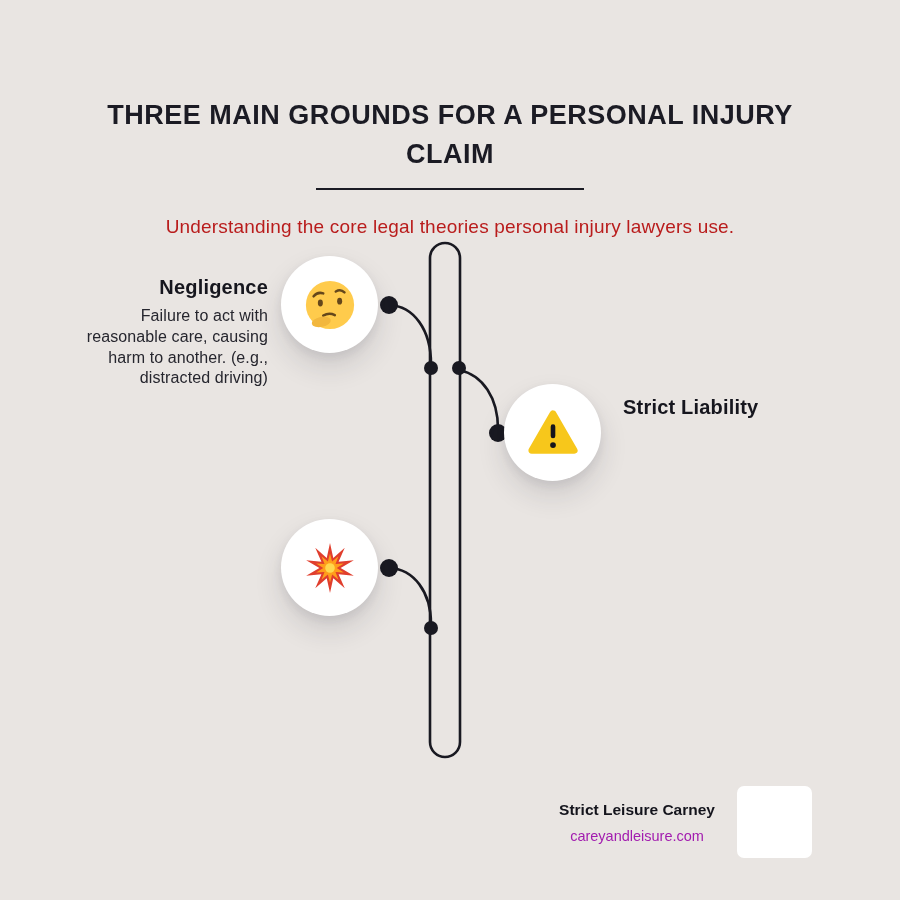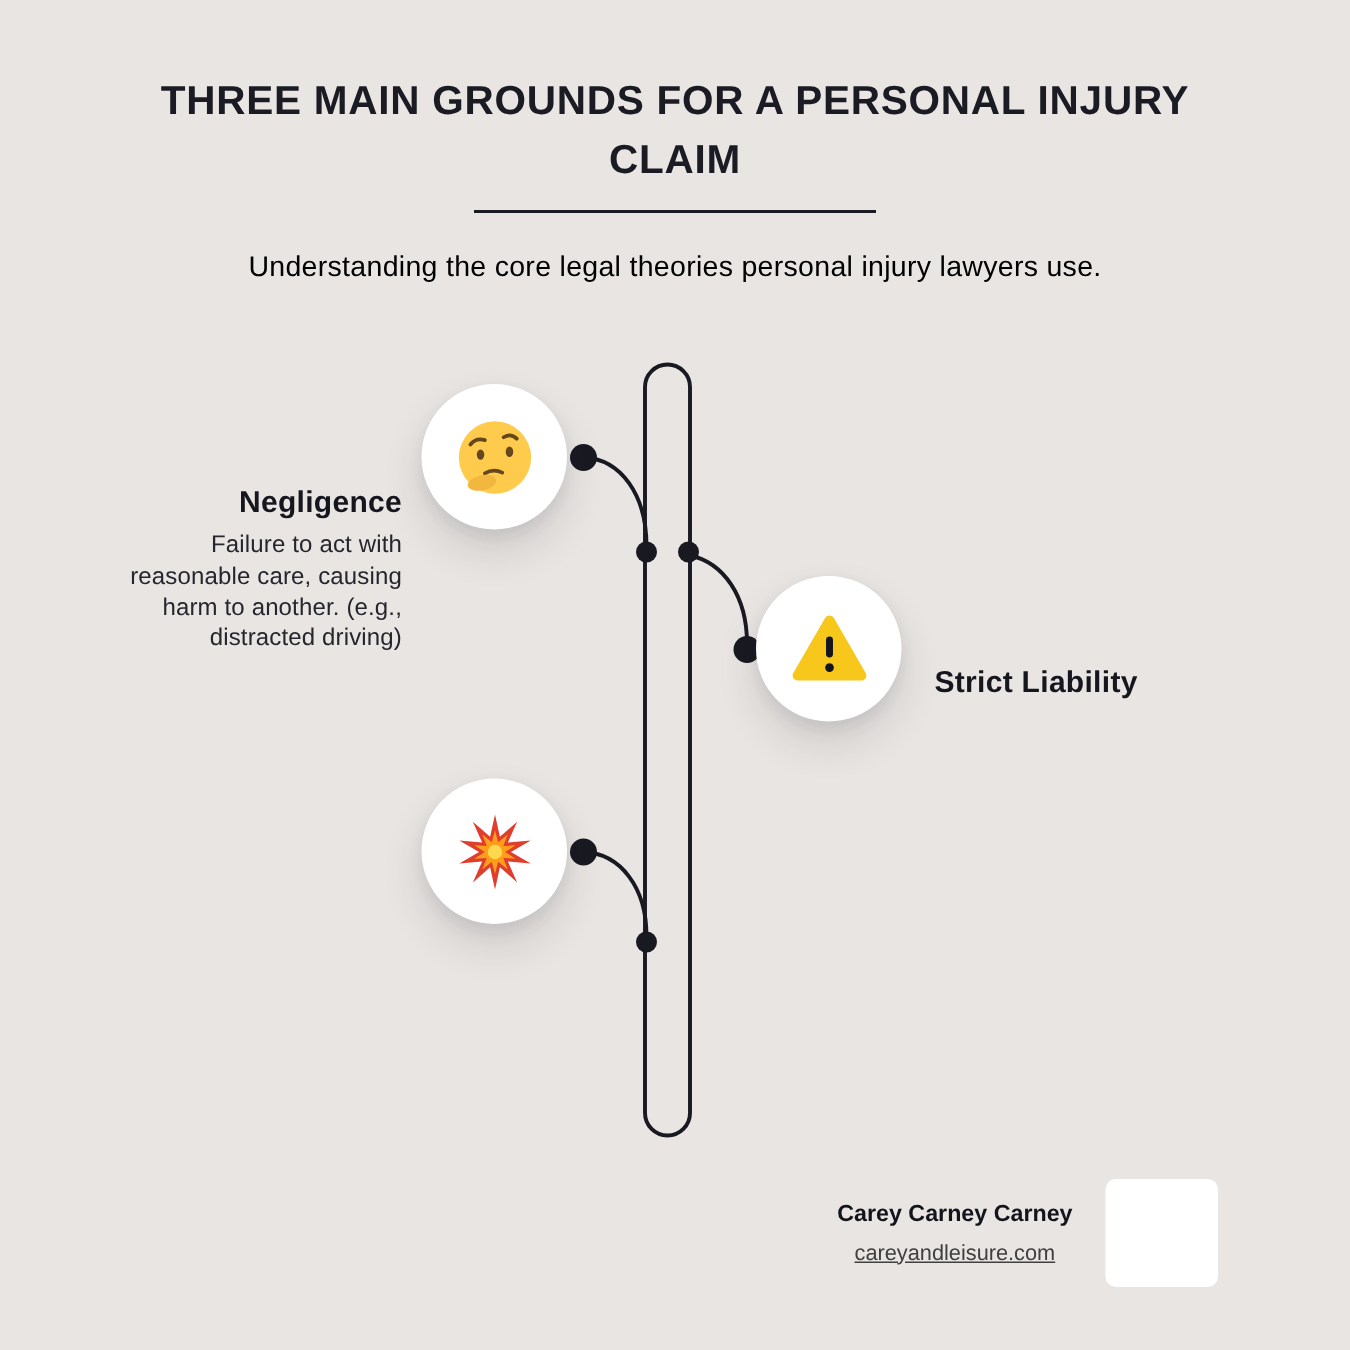--- a/index.html
+++ b/index.html
@@ -7,43 +7,43 @@
   body {
     background: #e9e5e2;
     font-family: "Liberation Sans", sans-serif;
     position: relative;
     overflow: hidden;
     color: #191921;
   }
   .canvas { position: absolute; inset: 0; width: 900px; height: 900px; }
 
   .header { position: absolute; top: 48px; left: 70px; width: 760px; text-align: center; }
-  .title { font-size: 27px; font-weight: 700; letter-spacing: 0.5px; line-height: 1.45; color: #1b1b24; }
+  .title { font-size: 27px; font-weight: 700; letter-spacing: 0.5px; line-height: 1.45; color: #1b1b24; margin-top: 48px; }
   .divider { width: 268px; height: 2px; background: #1b1b24; margin: 14px auto 0; }
-  .subtitle { margin-top: 26px; font-size: 19px; color: #000000; letter-spacing: 0.2px; }
+  .subtitle { margin-top: 26px; font-size: 19px; color: #b91c1c; letter-spacing: 0.2px; }
 
   svg.spine { position: absolute; left: 0; top: 0; }
 
   .icon-circle {
     position: absolute; width: 97px; height: 97px; border-radius: 50%;
     background: #ffffff;
     box-shadow: 0 14px 28px rgba(40,40,60,0.14), 0 4px 10px rgba(40,40,60,0.08);
     display: flex; align-items: center; justify-content: center;
   }
 
-  .item-text { position: absolute; margin-top: 48px; }
+  .item-text { position: absolute; }
   .item-text.align-right { text-align: right; }
   .item-text.align-left { text-align: left; }
   .item-title { font-size: 20px; font-weight: 700; color: #16161e; letter-spacing: 0.2px; }
   .item-desc { margin-top: 7px; font-size: 16px; line-height: 1.3; color: #26262e; letter-spacing: 0.1px; }
 
   .footer { position: absolute; top: 786px; right: 88px; height: 72px; display: flex; align-items: center; gap: 22px; }
   .footer-text { display: flex; flex-direction: column; align-items: center; gap: 9px; }
   .footer-brand { font-size: 15.5px; font-weight: 700; color: #14141c; }
-  .footer-site { font-size: 14.5px; color: #404040; text-decoration: underline; }
+  .footer-site { font-size: 14.5px; color: #a21caf; }
   .footer-logo { width: 75px; height: 72px; background: #ffffff; border-radius: 7px; }
 </style>
 </head>
 <body>
 
 <div class="canvas">
 
   <header class="header">
     <h1 class="title">THREE MAIN GROUNDS FOR A PERSONAL INJURY CLAIM</h1>
     <div class="divider"></div>
@@ -96,19 +96,19 @@
   <div class="icon-circle" style="left:281px; top:519px;">
     <svg width="54" height="54" viewBox="0 0 56 56" aria-hidden="true">
       <polygon fill="#e03e2d" points="28,2 24.6,17.5 12.7,7 19.1,21.5 3.3,20 17,28 3.3,36 19.1,34.5 12.7,49 24.6,38.5 28,54 31.4,38.5 43.3,49 36.9,34.5 52.7,36 39,28 52.7,20 36.9,21.5 43.3,7 31.4,17.5"></polygon>
       <polygon fill="#ff9e1b" points="28,13 25.8,21.3 19.2,15.9 22.3,23.9 13.7,23.4 21,28 13.7,32.6 22.3,32.1 19.2,40.1 25.8,34.7 28,43 30.2,34.7 36.8,40.1 33.7,32.1 42.3,32.6 35,28 42.3,23.4 33.7,23.9 36.8,15.9 30.2,21.3"></polygon>
       <circle cx="28" cy="28" r="5" fill="#ffd84d"></circle>
     </svg>
   </div>
 
   <footer class="footer">
     <div class="footer-text">
-      <div class="footer-brand">Carey Carney Carney</div>
+      <div class="footer-brand">Strict Leisure Carney</div>
       <div class="footer-site">careyandleisure.com</div>
     </div>
     <div class="footer-logo"></div>
   </footer>
 
 </div>
 
 </body></html>

